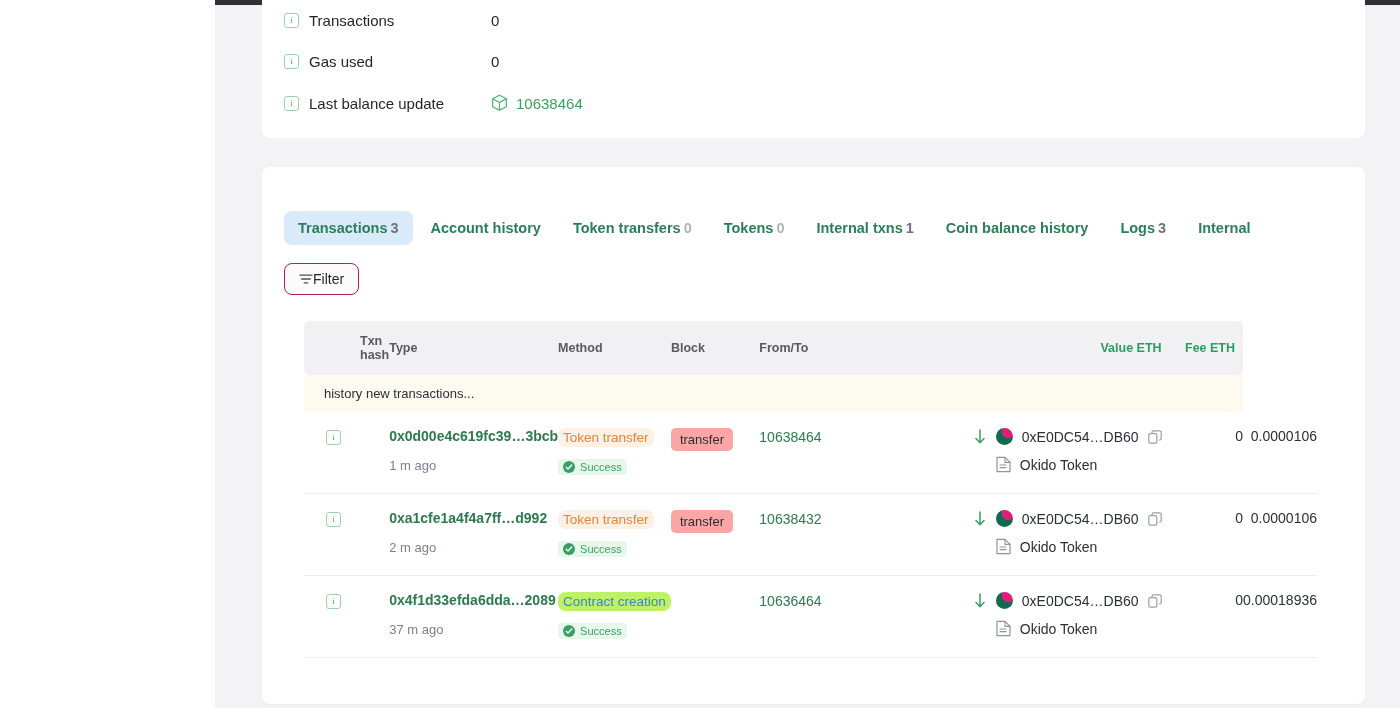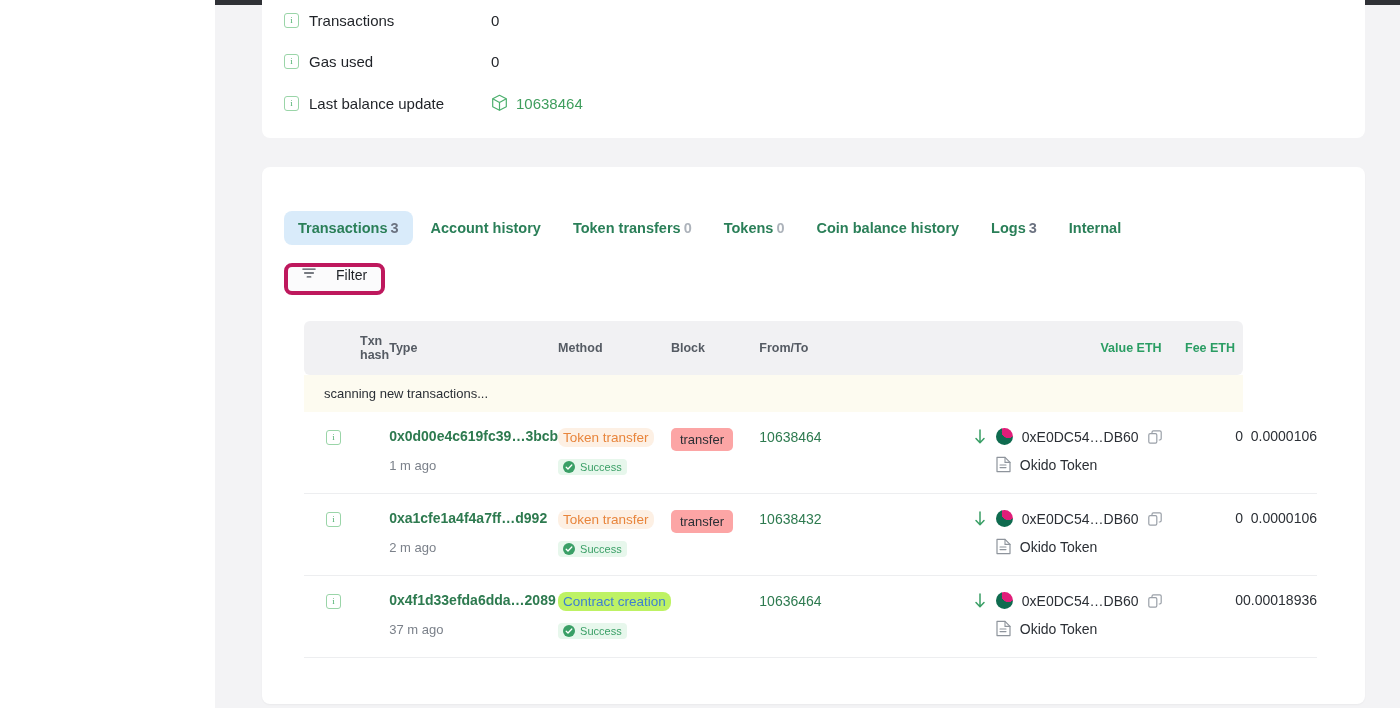--- a/index.html
+++ b/index.html
@@ -133,24 +133,25 @@
     color: #6b7280;
     margin-left: 3px;
   }
   .tab.active .cnt { color: #6b7280; }
   .tab .cnt.zero { color: #adb3bb; }
 
   
   .filter-wrap { padding: 18px 0 0 22px; }
   .filter-btn {
     display: inline-flex;
-    gap: 20px;
+    align-items: center;
+    gap: 0;
     height: 32px;
     padding: 0 14px;
-    border: 4px solid #be185d;
+    border: 1px solid #be185d;
     border-radius: 8px;
     background: #fbfbfc;
     font-size: 14px;
     color: #1f2227;
     cursor: pointer;
   }
   .filter-ico { width: 14px; height: 12px; display:block; }
 
   
   .table-wrap {
@@ -347,20 +348,23 @@
         <span>Transactions</span><span class="cnt">3</span>
       </div>
       <div class="tab">
         <span>Account history</span>
       </div>
       <div class="tab">
         <span>Token transfers</span><span class="cnt zero">0</span>
       </div>
       <div class="tab">
         <span>Tokens</span><span class="cnt zero">0</span>
+      </div>
+      <div class="tab">
+        <span>Internal txns</span><span class="cnt">1</span>
       </div>
       <div class="tab">
         <span>Coin balance history</span>
       </div>
       <div class="tab">
         <span>Logs</span><span class="cnt">3</span>
       </div>
       <div class="tab">
         <span>Internal</span>
       </div>
@@ -384,21 +388,21 @@
             <th class="col-method">Method</th>
             <th class="col-block">Block</th>
             <th class="col-from">From/To</th>
             <th class="col-value right green">Value ETH</th>
             <th class="col-fee right green">Fee ETH</th>
           </tr>
         </thead>
         <tbody>
 
           <tr class="scanning">
-            <td colspan="7">scanning new transactions...</td>
+            <td colspan="7">history new transactions...</td>
           </tr>
 
           <tr class="txrow">
             <td class="cell-ico">
               <div class="row-info-ico">i</div>
             </td>
             <td>
               <div class="hash">0x0d00e4c619fc39…3bcb</div>
               <div class="age">1 m ago</div>
             </td>

